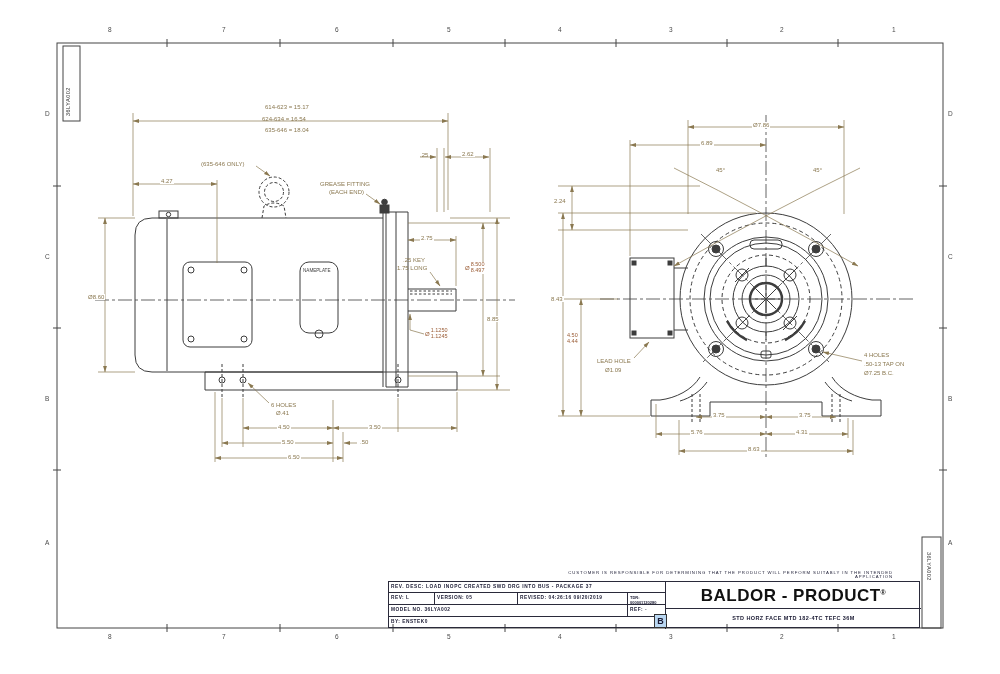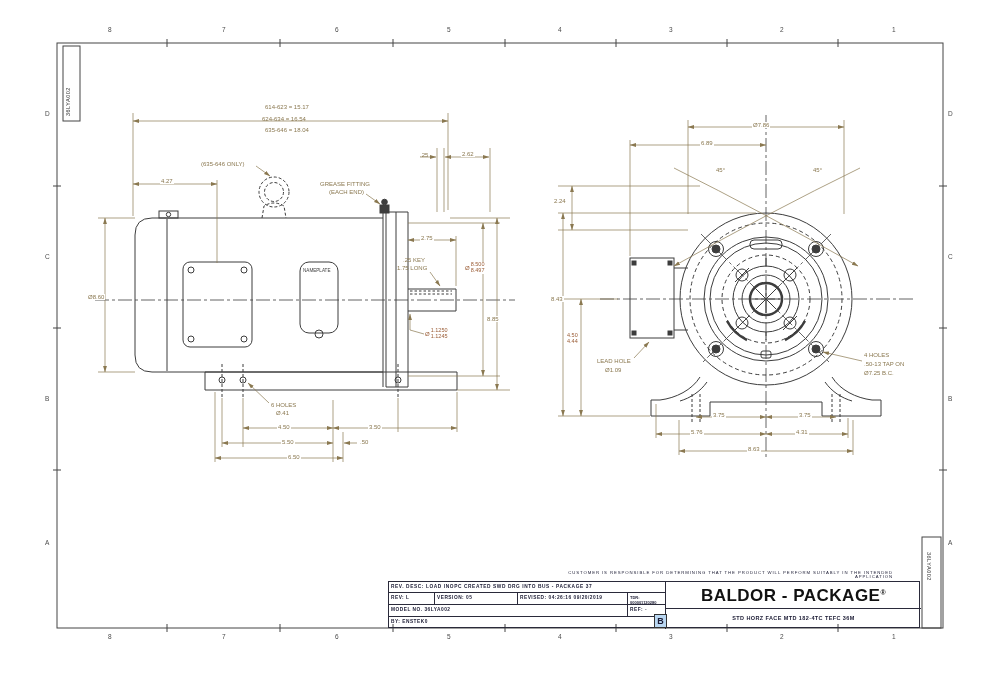--- a/index.html
+++ b/index.html
@@ -275,19 +275,19 @@
 <div class="tb">
   <div class="cell br bb" style="left:0;top:0;width:277px;height:11px;letter-spacing:.6px">REV. DESC: LOAD INOPC CREATED SWD DRG INTO BUS - PACKAGE 37</div>
   <div class="cell br bb" style="left:0;top:11px;width:46px;height:12px">REV:  L</div>
   <div class="cell br bb" style="left:46px;top:11px;width:83px;height:12px">VERSION:  05</div>
   <div class="cell br bb" style="left:129px;top:11px;width:110px;height:12px">REVISED:  04:26:16 09/20/2019</div>
   <div class="cell br bb" style="left:239px;top:11px;width:38px;height:12px;font-size:4px;letter-spacing:0">TDR:  000001120280</div>
   <div class="cell br bb" style="left:0;top:23px;width:239px;height:12px">MODEL NO.  36LYA002</div>
   <div class="cell br bb" style="left:239px;top:23px;width:38px;height:12px">REF:  -</div>
   <div class="cell br" style="left:0;top:35px;width:277px;height:12px">BY:  ENSTEK0</div>
   <div class="brandcell">
-    <span class="brand">BALDOR - PACKAGE</span><span class="brand reg">®</span>
+    <span class="brand">BALDOR - PRODUCT</span><span class="brand reg">®</span>
   </div>
   <div class="desccell">STD HORZ FACE MTD 182-4TC TEFC 36M</div>
   <div class="bmark">B</div>
 </div>
 
 </div>
 
 </body></html>

